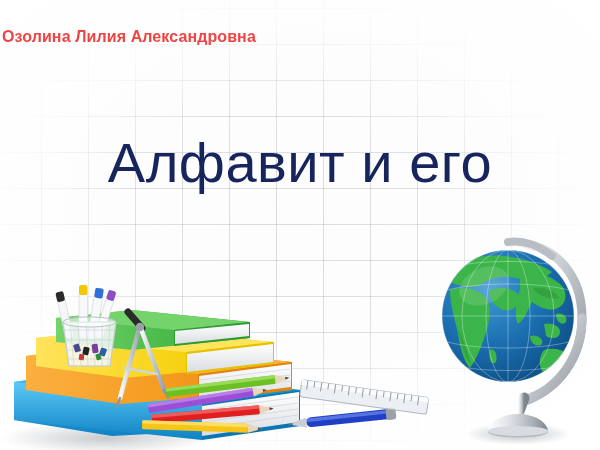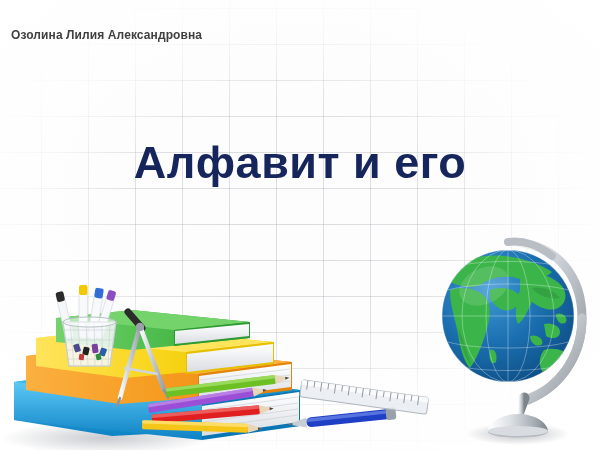--- a/index.html
+++ b/index.html
@@ -21,30 +21,30 @@
     background-position:-6px 8px, -6px 8px;
     -webkit-mask-image:radial-gradient(ellipse 58% 62% at 46% 54%, rgba(0,0,0,1) 0%, rgba(0,0,0,0.85) 48%, rgba(0,0,0,0.28) 76%, rgba(0,0,0,0) 100%);
     mask-image:radial-gradient(ellipse 58% 62% at 46% 54%, rgba(0,0,0,1) 0%, rgba(0,0,0,0.85) 48%, rgba(0,0,0,0.28) 76%, rgba(0,0,0,0) 100%);
   }
   .grid-soft{
     position:absolute;left:0;top:0;width:600px;height:450px;
     background:radial-gradient(ellipse 70% 70% at 50% 45%, rgba(255,255,255,0) 40%, rgba(255,255,255,0.75) 85%, #ffffff 100%);
   }
   
   .author{
-    position:absolute;left:11px;top:28px;
-    font-size:12px;font-weight:bold;color:#404040;letter-spacing:0.1px;
+    position:absolute;left:2px;top:28px;
+    font-size:16px;font-weight:bold;color:#ef4444;letter-spacing:0.1px;
     white-space:nowrap;
   }
   .title-block{
     position:absolute;left:0;top:135px;width:600px;text-align:center;
     color:#16255c;
   }
   .title-line{
-    font-size:45px;font-weight:700;line-height:56px;letter-spacing:0.5px;
+    font-size:56px;font-weight:400;line-height:56px;letter-spacing:0.5px;
     white-space:nowrap;
   }
   
   .art{position:absolute;}
   .globe-art{left:432px;top:228px;width:168px;height:222px;}
   .desk-art{left:0px;top:270px;width:430px;height:180px;}
 </style>
 </head>
 <body>
 

